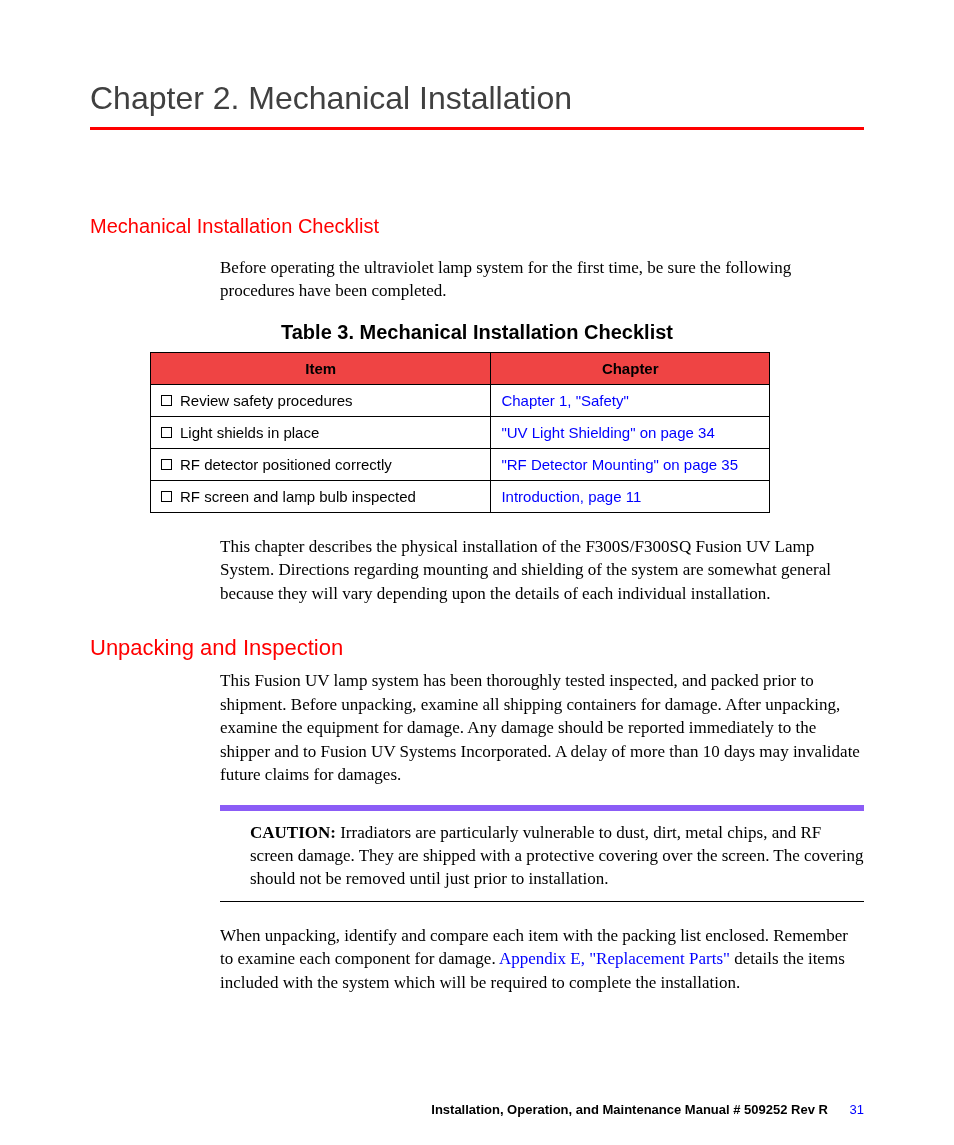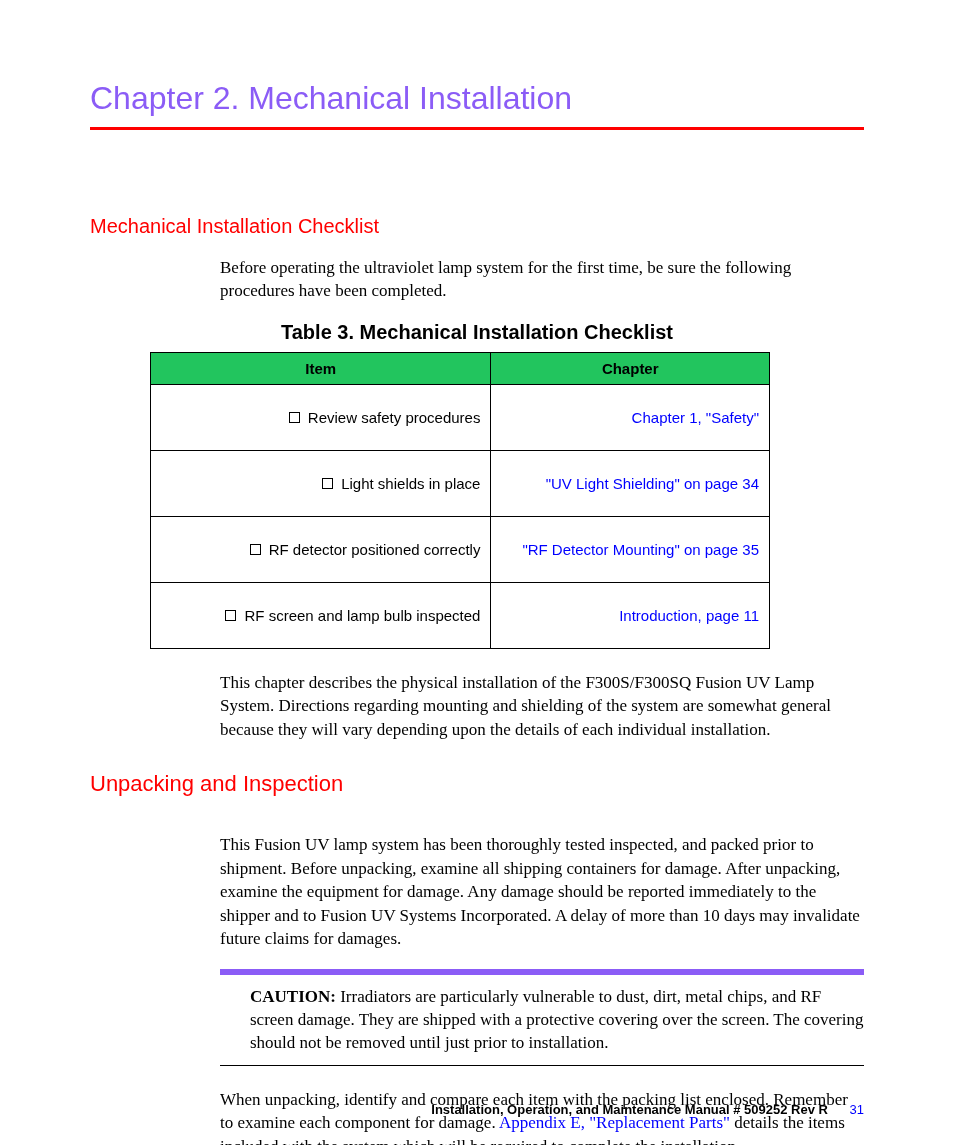--- a/index.html
+++ b/index.html
@@ -11,39 +11,39 @@
       font-family: "Times New Roman", Times, serif;
       background: #ffffff;
       width: 954px;
       height: 1145px;
       position: relative;
       padding: 80px 90px 0 90px;
     }
     .chapter-title {
       font-family: Arial, Helvetica, sans-serif;
       font-size: 32px;
-      color: #8b5cf6;
+      color: #404040;
       font-weight: normal;
       padding-bottom: 10px;
       border-bottom: 3px solid #ff0000;
       margin-bottom: 85px;
     }
     .section-heading {
       font-family: Arial, Helvetica, sans-serif;
       font-size: 20px;
       color: #ff0000;
       font-weight: normal;
       margin-bottom: 18px;
     }
     .subsection-heading {
       font-family: Arial, Helvetica, sans-serif;
       font-size: 22px;
       color: #ff0000;
       font-weight: normal;
-      margin-bottom: 36px;
+      margin-bottom: 8px;
       margin-top: 30px;
     }
     .body-text {
       font-size: 17px;
       line-height: 1.38;
       margin-left: 130px;
       margin-bottom: 18px;
     }
     .table-caption {
       font-family: Liberation Sans, sans-serif;
@@ -51,35 +51,34 @@
       font-size: 20px;
       text-align: center;
       margin-bottom: 8px;
     }
     .checklist-table {
       border-collapse: collapse;
       margin: 0 auto 22px 60px;
       width: 620px;
     }
     .checklist-table th {
-      background: #22c55e;
+      background: #ef4444;
       border: 1px solid #000;
       font-family: Arial, Helvetica, sans-serif;
       font-weight: bold;
       font-size: 15px;
       padding: 7px 10px;
       text-align: center;
     }
     .checklist-table td {
       border: 1px solid #000;
       font-family: Arial, Helvetica, sans-serif;
       font-size: 15px;
-      padding: 24px 10px;
+      padding: 7px 10px;
       vertical-align: middle;
-      text-align: right;
     }
     .checkbox {
       display: inline-block;
       width: 11px;
       height: 11px;
       border: 1.5px solid #000;
       margin-right: 8px;
       vertical-align: middle;
       position: relative;
       top: -1px;

